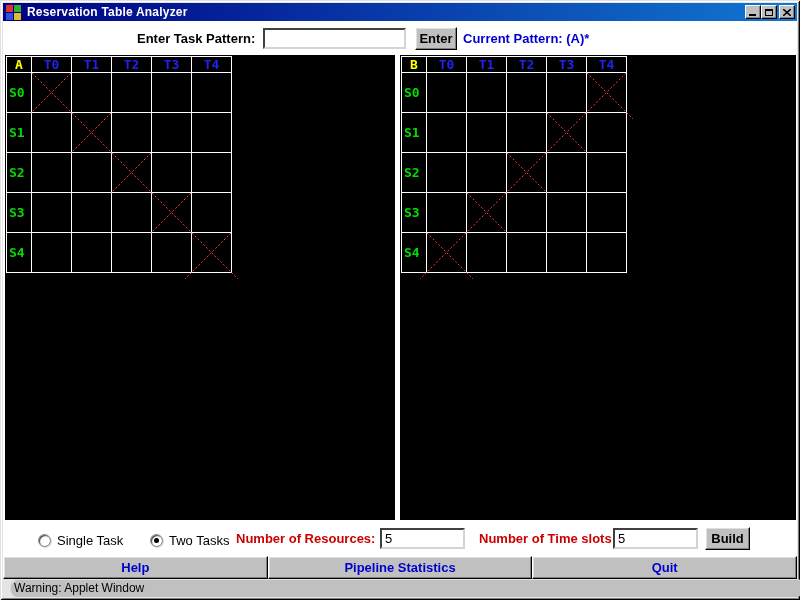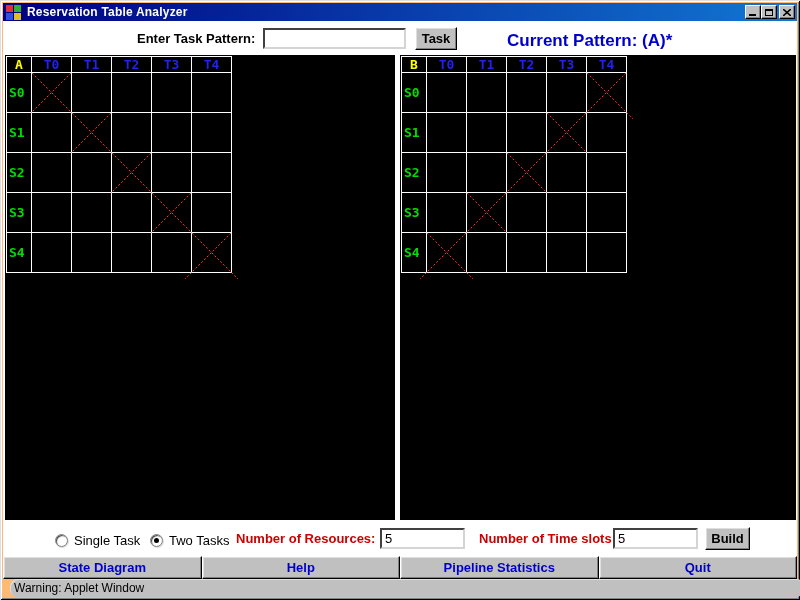--- a/index.html
+++ b/index.html
@@ -1,21 +1,21 @@
 <!DOCTYPE html>
 <html style="--title-start: #000080; --title-end: #1177d3; --table-id: #ffff00; --col-header: #2222ee; --row-header: #00dd00; --mark: #ff3333; --accent-blue: #0000cc; --accent-red: #cc0000; --chrome: #c0c0c0;"><head>
 <meta charset="utf-8">
 <style>
   html,body { margin:0; padding:0; }
   body {
     width:800px; height:600px; position:relative; overflow:hidden;
     font-family:"Liberation Sans", sans-serif; background:#c0c0c0;
   }
   .window {
-    position:absolute; inset:0; background:#fdba74;
+    position:absolute; inset:0; background:#e5e5e5;
     box-shadow: inset 1px 1px 0 #dfdfdf, inset -1px -1px 0 #000,
                 inset 2px 2px 0 #fff, inset -2px -2px 0 #808080;
   }
   
   .titlebar {
     position:absolute; left:3px; top:3px; width:794px; height:18px;
     background:linear-gradient(90deg, var(--title-start,#000080), var(--title-end,#1177d3));
     display:flex; align-items:center; padding:0 2px; box-sizing:border-box;
   }
   .app-icon { width:16px; height:15px; display:grid; grid-template-columns:7px 7px; grid-template-rows:7px 7px; gap:1px; margin:0 3px 0 1px; }
@@ -44,40 +44,40 @@
     font:13px "Liberation Sans", sans-serif; padding:0 3px; outline:none;
   }
   .btn3d {
     background:#c0c0c0; box-sizing:border-box;
     border:1px solid; border-color:#fff #000 #000 #fff;
     box-shadow: inset -1px -1px 0 #808080, inset 1px 1px 0 #dfdfdf;
     font:bold 13px "Liberation Sans", sans-serif; color:#000;
     display:flex; align-items:center; justify-content:center; cursor:default; white-space:nowrap;
   }
   .enter-btn { position:absolute; left:415px; top:27px; width:42px; height:23px; }
-  .current-pattern { position:absolute; left:463px; top:31px; font-size:17px; font-weight:bold; color:var(--accent-blue,#0000cc); white-space:nowrap;margin-left:44px; }
+  .current-pattern { position:absolute; left:463px; top:31px; font-size:13px; font-weight:bold; color:var(--accent-blue,#0000cc); white-space:nowrap; }
   
   .panel { position:absolute; top:55px; height:465px; background:#000; }
   .panel-a { left:5px; width:390px; }
   .panel-b { left:400px; width:396px; }
   .rt-grid {
     position:absolute; left:1px; top:1px; display:grid;
     grid-template-columns:24px repeat(5,39px); grid-template-rows:15px repeat(5,39px);
     gap:1px; background:#fff; border:1px solid #fff; width:max-content;
   }
   .rt-cell { background:#000; position:relative; display:flex; align-items:center; justify-content:center;
              font:bold 13px "DejaVu Sans Mono", monospace; }
   .rt-corner  { color:var(--table-id,#ffff00); }
   .rt-colhead { color:var(--col-header,#2222ee);text-align:right; }
   .rt-rowhead { color:var(--row-header,#00dd00); justify-content:flex-start; padding-left:2px; box-sizing:border-box; }
   .rt-x { position:absolute; left:0; top:0; overflow:visible; }
   .rt-x line { stroke:var(--mark,#ff3333); stroke-width:1; stroke-dasharray:2 2; }
   
   .radio-group { position:absolute; top:532px; height:16px; display:flex; align-items:center; gap:6px; font-size:13px; color:#000; }
-  .radio-single { left:55px;text-align:right; } .radio-two { left:150px;text-align:right; }
+  .radio-single { left:38px;text-align:right; } .radio-two { left:150px;text-align:right; }
   .radio-circle {
     width:11px; height:11px; border-radius:50%; background:#fff; box-sizing:content-box;
     border:1px solid #808080; box-shadow: inset 1px 1px 1px #404040, 1px 1px 0 #dfdfdf;
     display:flex; align-items:center; justify-content:center;
   }
   .radio-dot { width:5px; height:5px; border-radius:50%; background:#000; display:none; }
   .red-lbl { position:absolute; top:531px; font-size:13px; font-weight:bold; color:var(--accent-red,#cc0000); white-space:nowrap; }
   .resources-label { left:236px; } .timeslots-label { left:479px; }
   .num-input {
     position:absolute; top:528px; width:85px; height:21px; box-sizing:border-box;
@@ -123,21 +123,21 @@
           <line x1="8" y1="0" x2="0" y2="7" stroke="#000" stroke-width="1.6"></line>
         </svg>
       </div>
     </div>
   </div>
 
   <div class="content"></div>
 
   <span class="lbl pattern-label">Enter Task Pattern:</span>
   <input class="pattern-input" type="text" value="" style="">
-  <div class="btn3d enter-btn">Task</div>
+  <div class="btn3d enter-btn">Enter</div>
   <span class="current-pattern">Current Pattern: (A)*</span>
 
   <div class="panel panel-a">
       <div class="rt-grid">
         <div class="rt-cell rt-corner">A</div>
         <div class="rt-cell rt-colhead">T0</div>
         <div class="rt-cell rt-colhead">T1</div>
         <div class="rt-cell rt-colhead">T2</div>
         <div class="rt-cell rt-colhead">T3</div>
         <div class="rt-cell rt-colhead">T4</div>
@@ -274,21 +274,20 @@
       </span>
     <span>Two Tasks</span>
   </div>
   <span class="red-lbl resources-label">Number of Resources:</span>
   <input class="num-input resources-input" type="text" value="5" style="">
   <span class="red-lbl timeslots-label">Number of Time slots:</span>
   <input class="num-input timeslots-input" type="text" value="5" style="">
   <div class="btn3d build-btn">Build</div>
 
   <div class="nav-row">
-    <div class="btn3d nav-btn">State Diagram</div>
     <div class="btn3d nav-btn">Help</div>
     <div class="btn3d nav-btn">Pipeline Statistics</div>
     <div class="btn3d nav-btn">Quit</div>
   </div>
 
   <div class="status-bar">
     <span>Warning: Applet Window</span>
   </div>
 
 </div>

